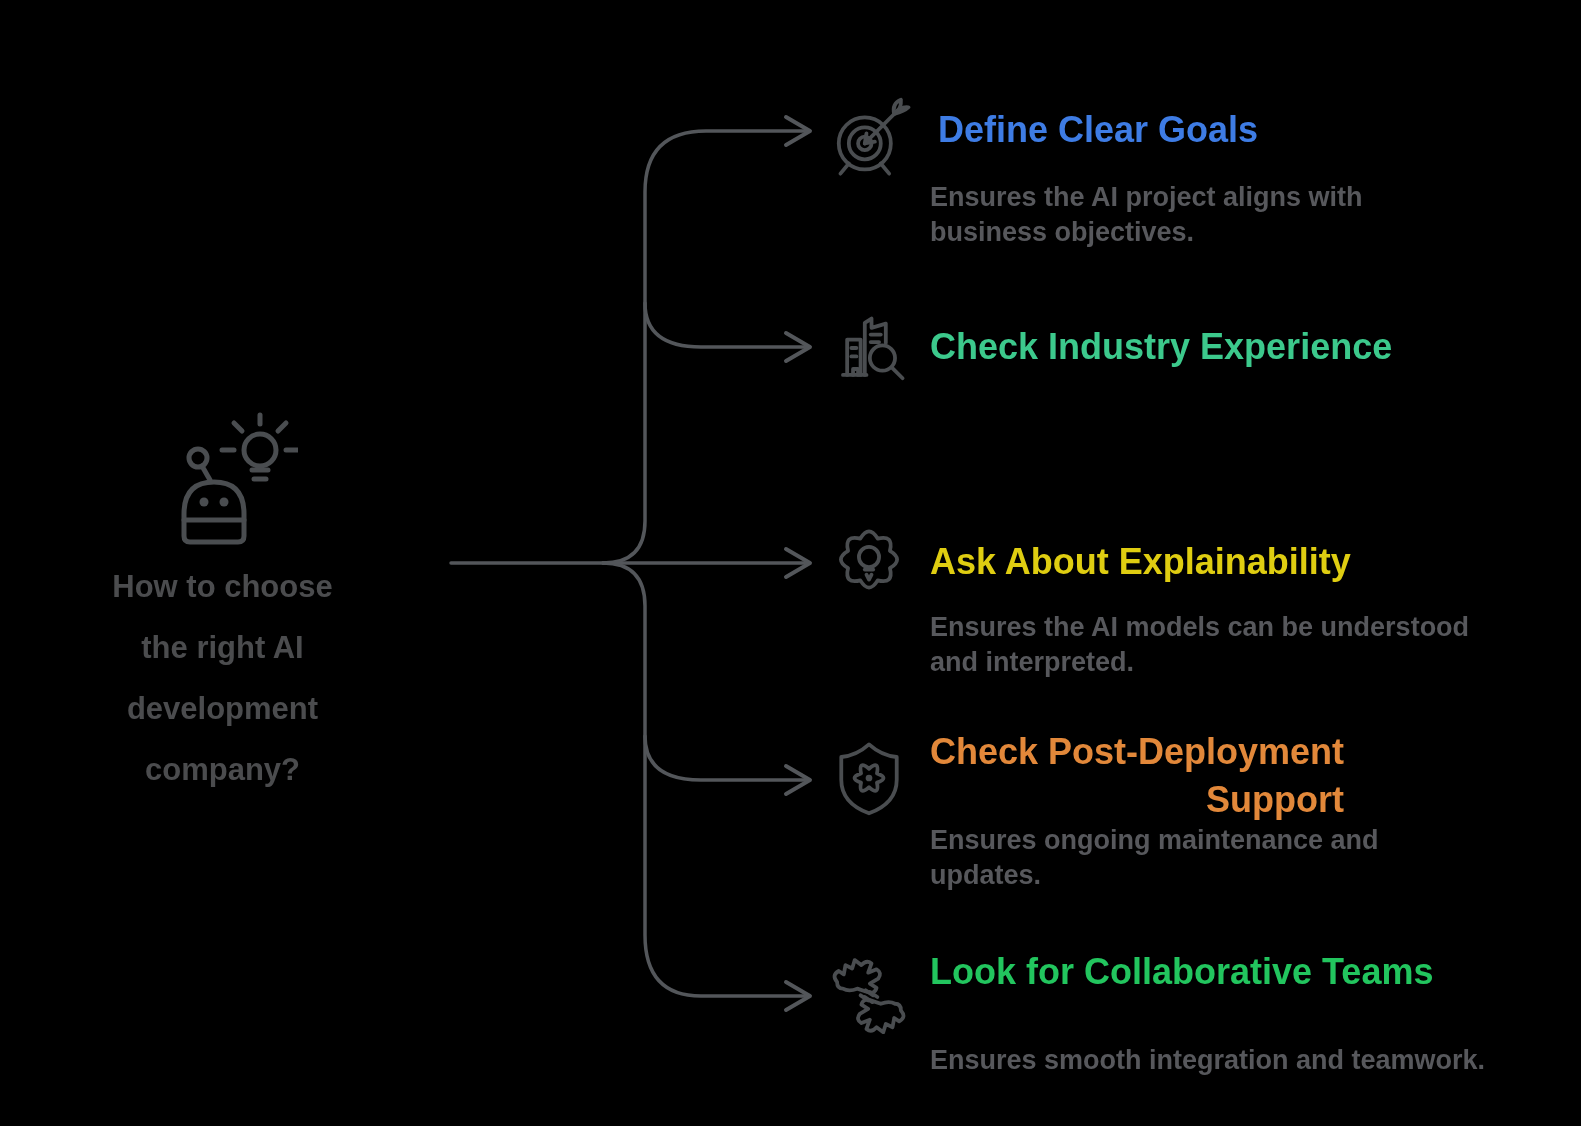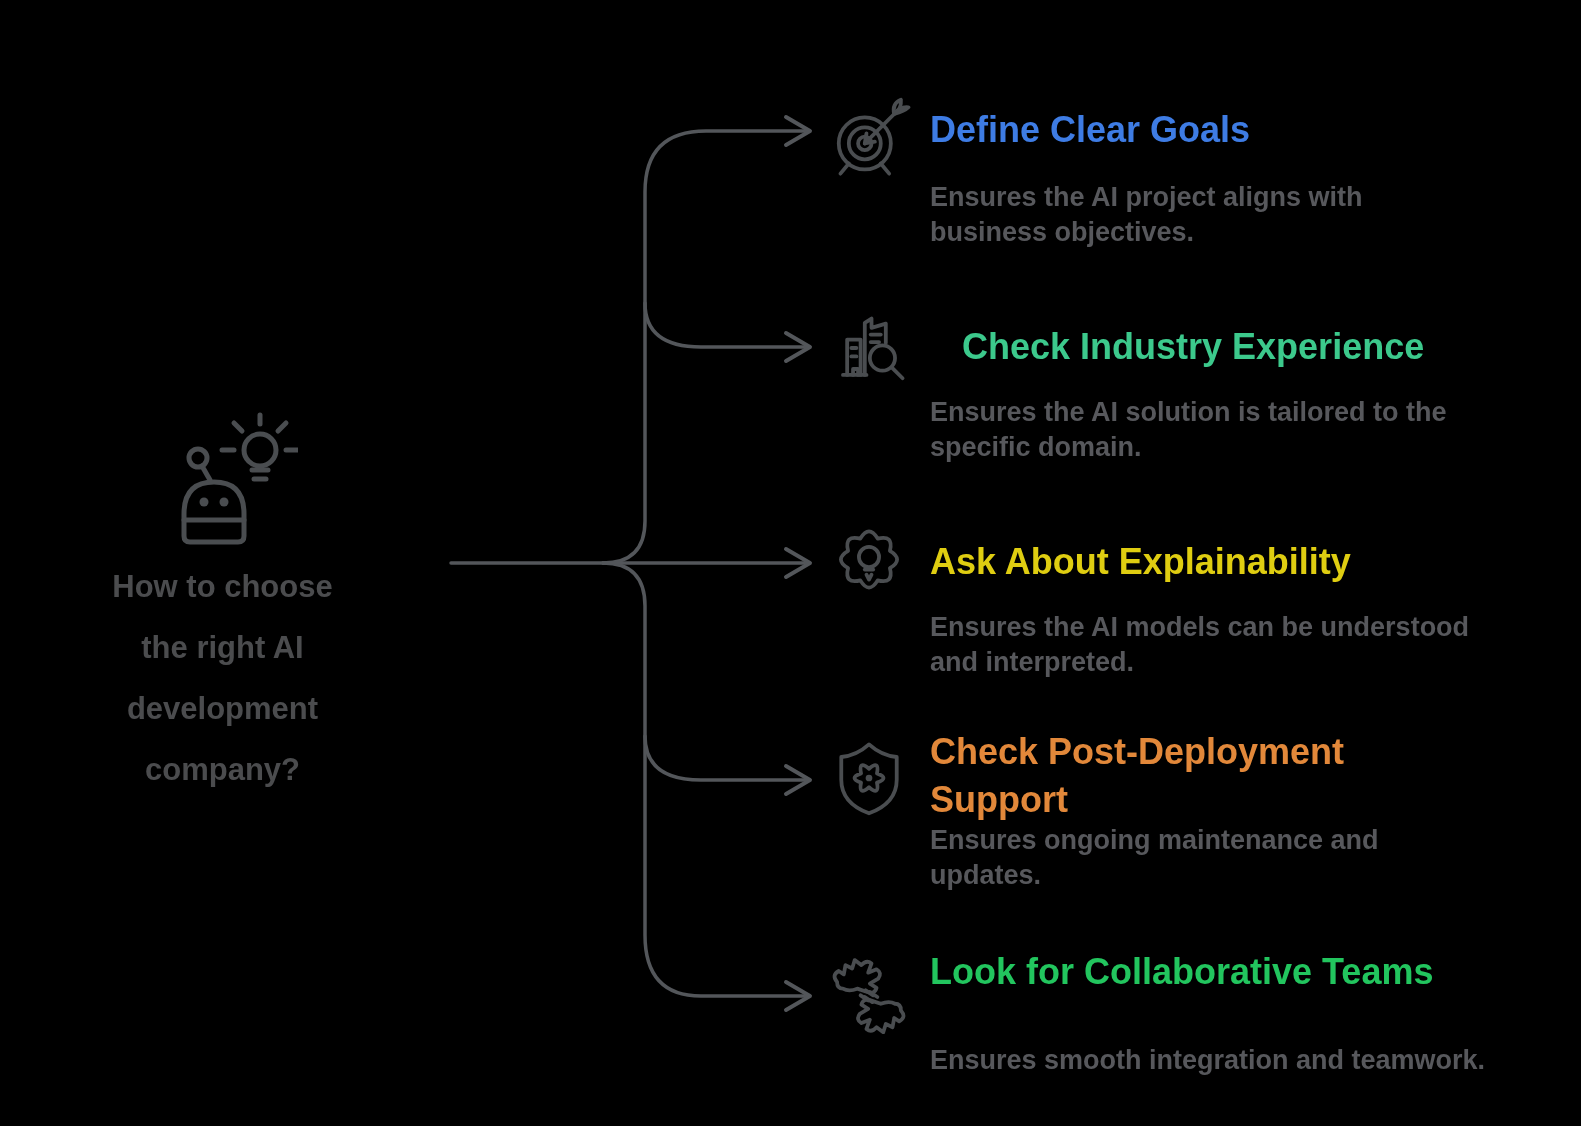--- a/index.html
+++ b/index.html
@@ -90,62 +90,60 @@
       <circle cx="45" cy="60" r="31"></circle>
       <circle cx="45" cy="60" r="19"></circle>
       <circle cx="45" cy="60" r="8"></circle>
       <path d="M45 60 L80 25"></path>
       <path d="M45 60 L57 58"></path>
         <path d="M45 60 L47 48"></path>
       <path d="M80 25 q-3 -12 8 -17 q1 11 -8 17 z"></path>
       <path d="M80 25 q12 -3 17 -8 q-11 -1 -17 8 z"></path>
     </svg>
   </div>
-  <div class="b-title" style="top: 106px; color: rgb(62, 124, 228);">Define Clear Goals</div>
+  <div class="b-title" style="top: 106px; color: rgb(62, 124, 228); margin-left: 8px;">Define Clear Goals</div>
   <div class="b-desc" style="top:180px">Ensures the AI project aligns with
 business objectives.</div>
 
   <div class="b-icon" style="top:306px">
     <svg viewBox="0 0 100 100">
       <path d="M24 82 V40 H40 V82"></path>
       <path d="M29 50 h6"></path>
         <path d="M29 60 h6"></path>
       <path d="M31 82 v-7 h6 v7"></path>
       <path d="M45 82 V20 L53 15 V26 L70 21 V44"></path>
       <path d="M52 34 h12"></path>
         <path d="M52 43 h10"></path>
       <path d="M19 82 h28"></path>
       <circle cx="66" cy="62" r="15"></circle>
       <path d="M77 73 L90 86"></path>
     </svg>
   </div>
-  <div class="b-title" style="top: 323px; color: rgb(60, 201, 140); margin-left: 32px;">Check Industry Experience</div>
-  <div class="b-desc" style="top:395px">Ensures the AI solution is tailored to the
-specific domain.</div>
+  <div class="b-title" style="top: 323px; color: rgb(60, 201, 140);">Check Industry Experience</div>
 
   <div class="b-icon" style="top:520px">
     <svg viewBox="0 0 100 100">
       <path d="M74.9 36.7 Q92 47 74.9 57.3 Q79.7 76.7 60.3 71.9 Q50 89 39.7 71.9 Q20.3 76.7 25.1 57.3 Q8 47 25.1 36.7 Q20.3 17.3 39.7 22.1 Q50 5 60.3 22.1 Q79.7 17.3 74.9 36.7 Z"></path>
       <circle cx="50" cy="44" r="12"></circle>
       <path d="M45 59 h10"></path>
       <path d="M47 65 l3 6 l3 -6"></path>
     </svg>
   </div>
   <div class="b-title" style="top: 538px; color: rgb(223, 205, 17); text-align: center;">Ask About Explainability</div>
   <div class="b-desc" style="top:610px">Ensures the AI models can be understood
 and interpreted.</div>
 
   <div class="b-icon" style="top:736px">
     <svg viewBox="0 0 100 100">
       <path d="M50 10 C40 19 29 24 17 25 L17 52 C17 72 31 85 50 92 C69 85 83 72 83 52 L83 25 C71 24 60 19 50 10 Z"></path>
       <path d="M59.5 44.5 Q75 50 59.5 55.5 Q62.5 71.7 50 61 Q37.5 71.7 40.5 55.5 Q25 50 40.5 44.5 Q37.5 28.3 50 39 Q62.5 28.3 59.5 44.5 Z"></path>
       <circle class="filled" cx="50" cy="50" r="4"></circle>
     </svg>
   </div>
-  <div class="b-title" style="top: 728px; color: rgb(226, 136, 58);">Check Post-Deployment
+  <div class="b-title" style="top: 728px; color: rgb(226, 136, 58); text-align: right;">Check Post-Deployment
 Support</div>
   <div class="b-desc" style="top:823px">Ensures ongoing maintenance and
 updates.</div>
 
   <div class="b-icon" style="top:950px">
     <svg viewBox="0 0 100 100">
       <path d="M12 38 Q5 30 14 25 L20 29 L22 18 L30 22 L33 12 L41 18 Q47 11 53 16 L49 27 L59 23 Q66 27 61 34 L51 40 L59 45 Q57 53 48 50 L36 46 Q26 50 19 46 Q12 46 12 38 Z"></path>
       <path d="M88 72 Q95 80 86 85 L80 81 L78 92 L70 88 L67 98 L59 92 Q53 99 47 94 L51 83 L41 87 Q34 83 39 76 L49 70 L41 65 Q43 57 52 60 L64 64 Q74 60 81 64 Q88 64 88 72 Z"></path>
       <path d="M40 54 l9 6"></path>
         <path d="M46 48 l9 6"></path>

